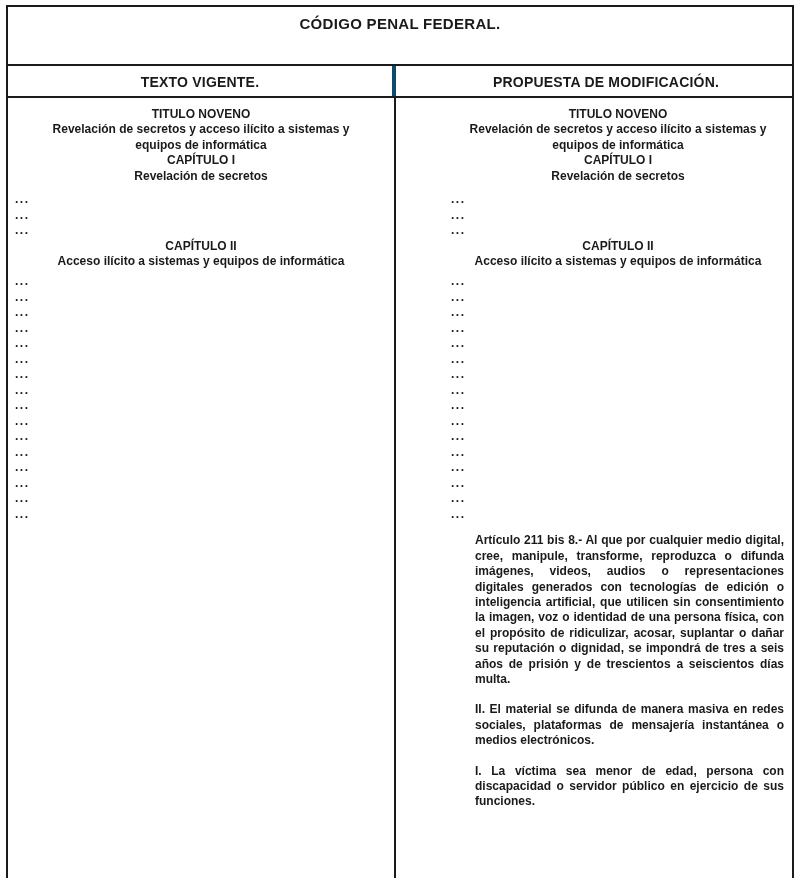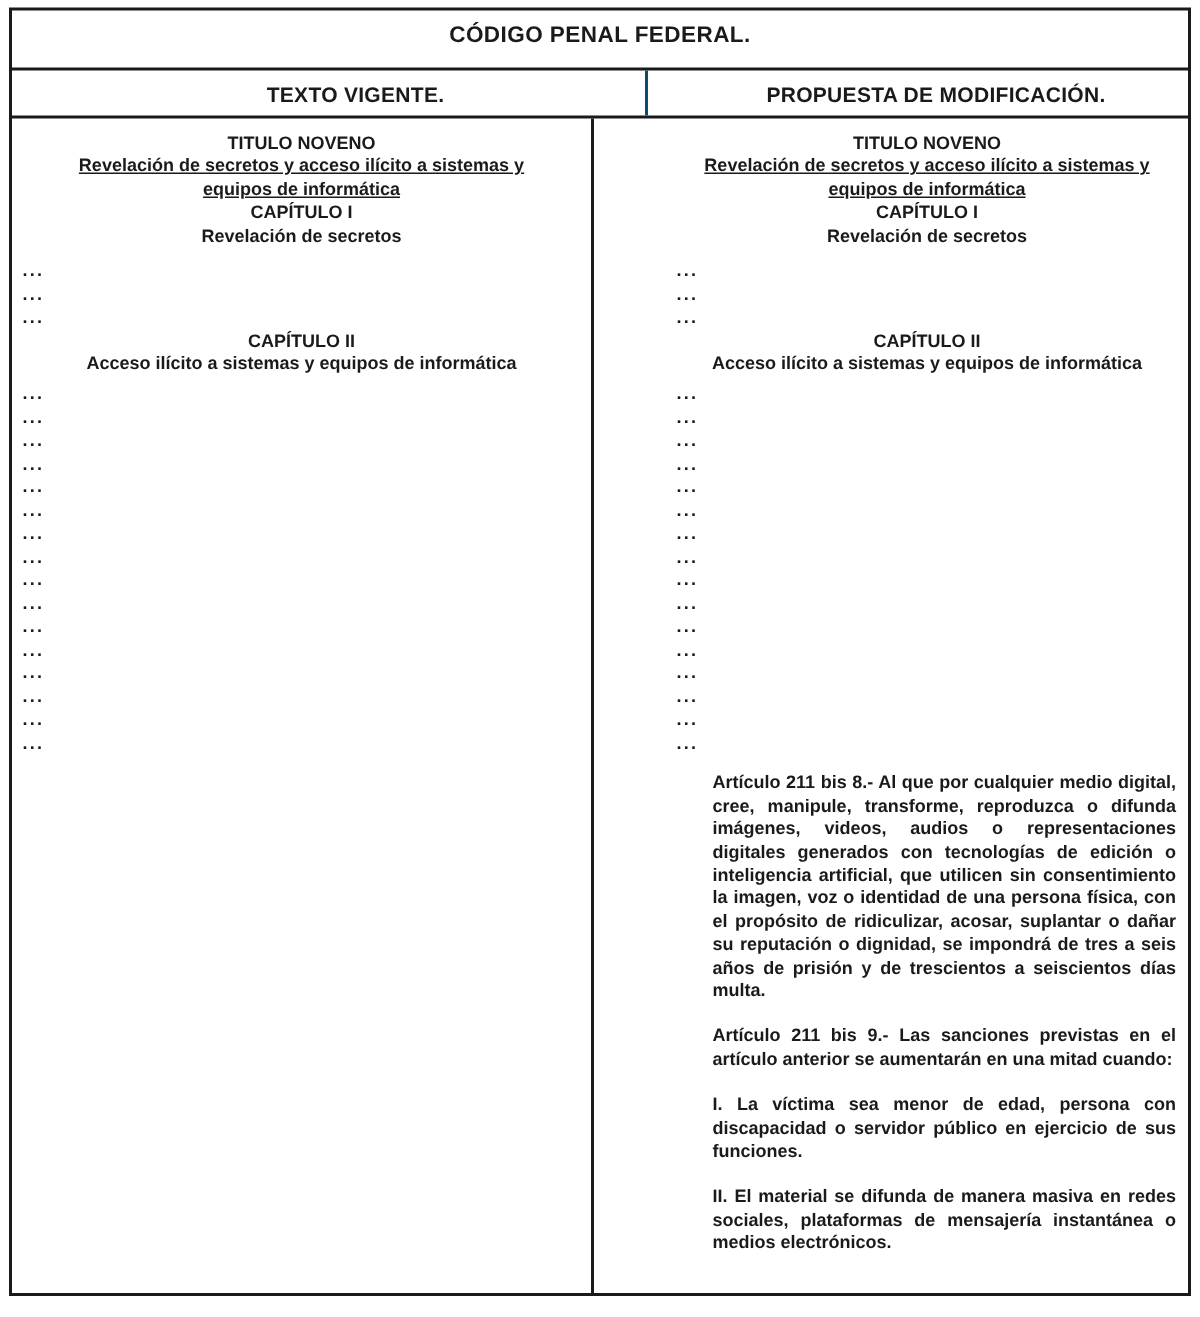--- a/index.html
+++ b/index.html
@@ -11,50 +11,50 @@
     overflow: hidden;
   }
   .page { width: 800px; height: 878px; padding: 5px 6px; background: #fff; }
   .doc-table {
     width: 788px;
     border: 2px solid #1a1a1a;
     font-weight: bold;
     background: #fff;
   }
   .title-row {
-    height: 40px;
+    height: 59px;
     border-bottom: 2px solid #1a1a1a;
     text-align: center;
     font-size: 15px;
     letter-spacing: .3px;
     padding-top: 8px;
   }
   .header-row {
     display: flex;
     border-bottom: 2px solid #1a1a1a;
     height: 32px;
   }
   .header-cell {
     text-align: center;
     font-size: 14px;
     letter-spacing: .2px;
     padding-top: 8px;
   }
-  .header-cell.left { flex: 0 0 388px; border-right: 2px solid #0c4a6e; margin-left: 36px; }
+  .header-cell.left { flex: 0 0 388px; border-right: 4px solid #0c4a6e; }
   .header-cell.right { flex: 1; padding-left: 24px; }
   .body-row { display: flex; min-height: 783px; gap: 48px; }
   .body-cell {
     font-size: 12px;
     line-height: 15.4px;
     padding: 9px 7px 8px 7px;
   }
   .body-cell.left { flex: 0 0 388px; border-right: 2px solid #1a1a1a; }
   .body-cell.right { flex: 1; }
   .h { text-align: center; }
-  .h.sub { padding: 0 18px; text-decoration: underline; }
+  .h.sub { padding: 0 18px; }
   .ellipsis-block.top-gap { margin-top: 8px; }
   .ellipsis-block.run-gap { margin-top: 5px; }
   .ellipsis-line { line-height: 15.5px; letter-spacing: 1.5px; }
   .articles-block { margin-top: 11px; padding-right: 1px; }
   .articles-block p.para {
     text-align: justify;
     margin-bottom: 15px;
     margin-left: 24px;
   }
   .articles-block p.para:last-child { margin-bottom: 0; }
@@ -139,21 +139,20 @@
             <div class="ellipsis-line">...</div>
             <div class="ellipsis-line">...</div>
             <div class="ellipsis-line">...</div>
             <div class="ellipsis-line">...</div>
             <div class="ellipsis-line">...</div>
             <div class="ellipsis-line">...</div>
             <div class="ellipsis-line">...</div>
           </div>
         <div class="articles-block">
             <p class="para">Artículo 211 bis 8.- Al que por cualquier medio digital, cree, manipule, transforme, reproduzca o difunda imágenes, videos, audios o representaciones digitales generados con tecnologías de edición o inteligencia artificial, que utilicen sin consentimiento la imagen, voz o identidad de una persona física, con el propósito de ridiculizar, acosar, suplantar o dañar su reputación o dignidad, se impondrá de tres a seis años de prisión y de trescientos a seiscientos días multa.</p>
-            <p class="para">Artículo 211 bis 9.- Las sanciones previstas en el artículo anterior se aumentarán en una mitad cuando:</p>
+            <p class="para">II. El material se difunda de manera masiva en redes sociales, plataformas de mensajería instantánea o medios electrónicos.</p>
             <p class="para">I. La víctima sea menor de edad, persona con discapacidad o servidor público en ejercicio de sus funciones.</p>
-            <p class="para">II. El material se difunda de manera masiva en redes sociales, plataformas de mensajería instantánea o medios electrónicos.</p>
           </div>
       </div>
 
     </div>
   </div>
 </div>
 
 </body></html>

